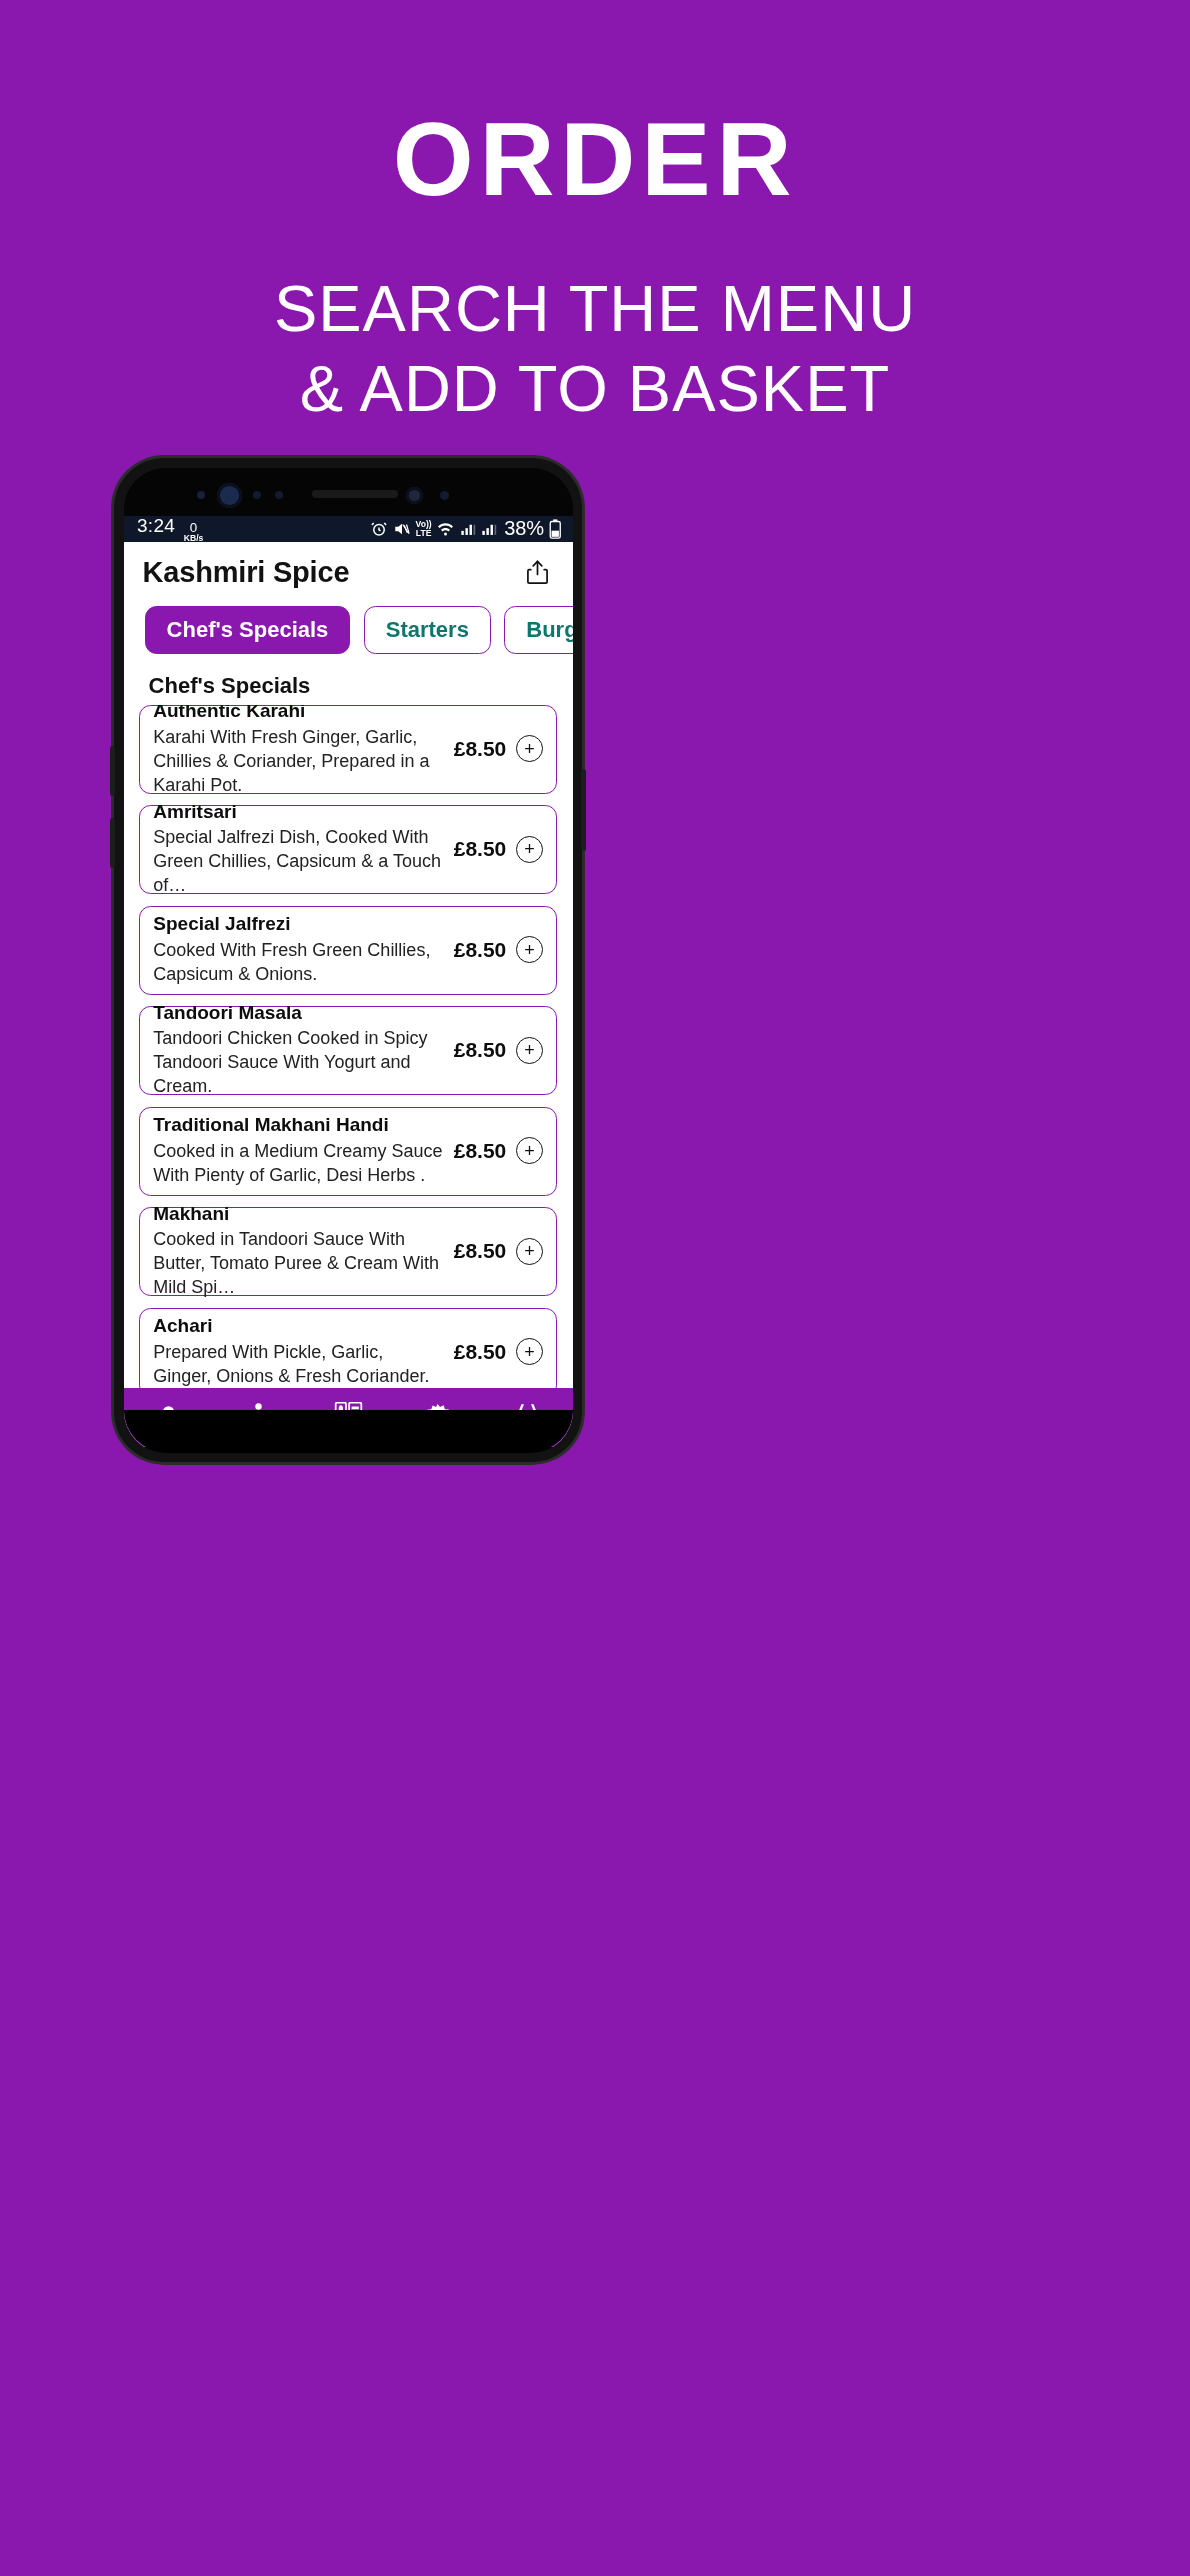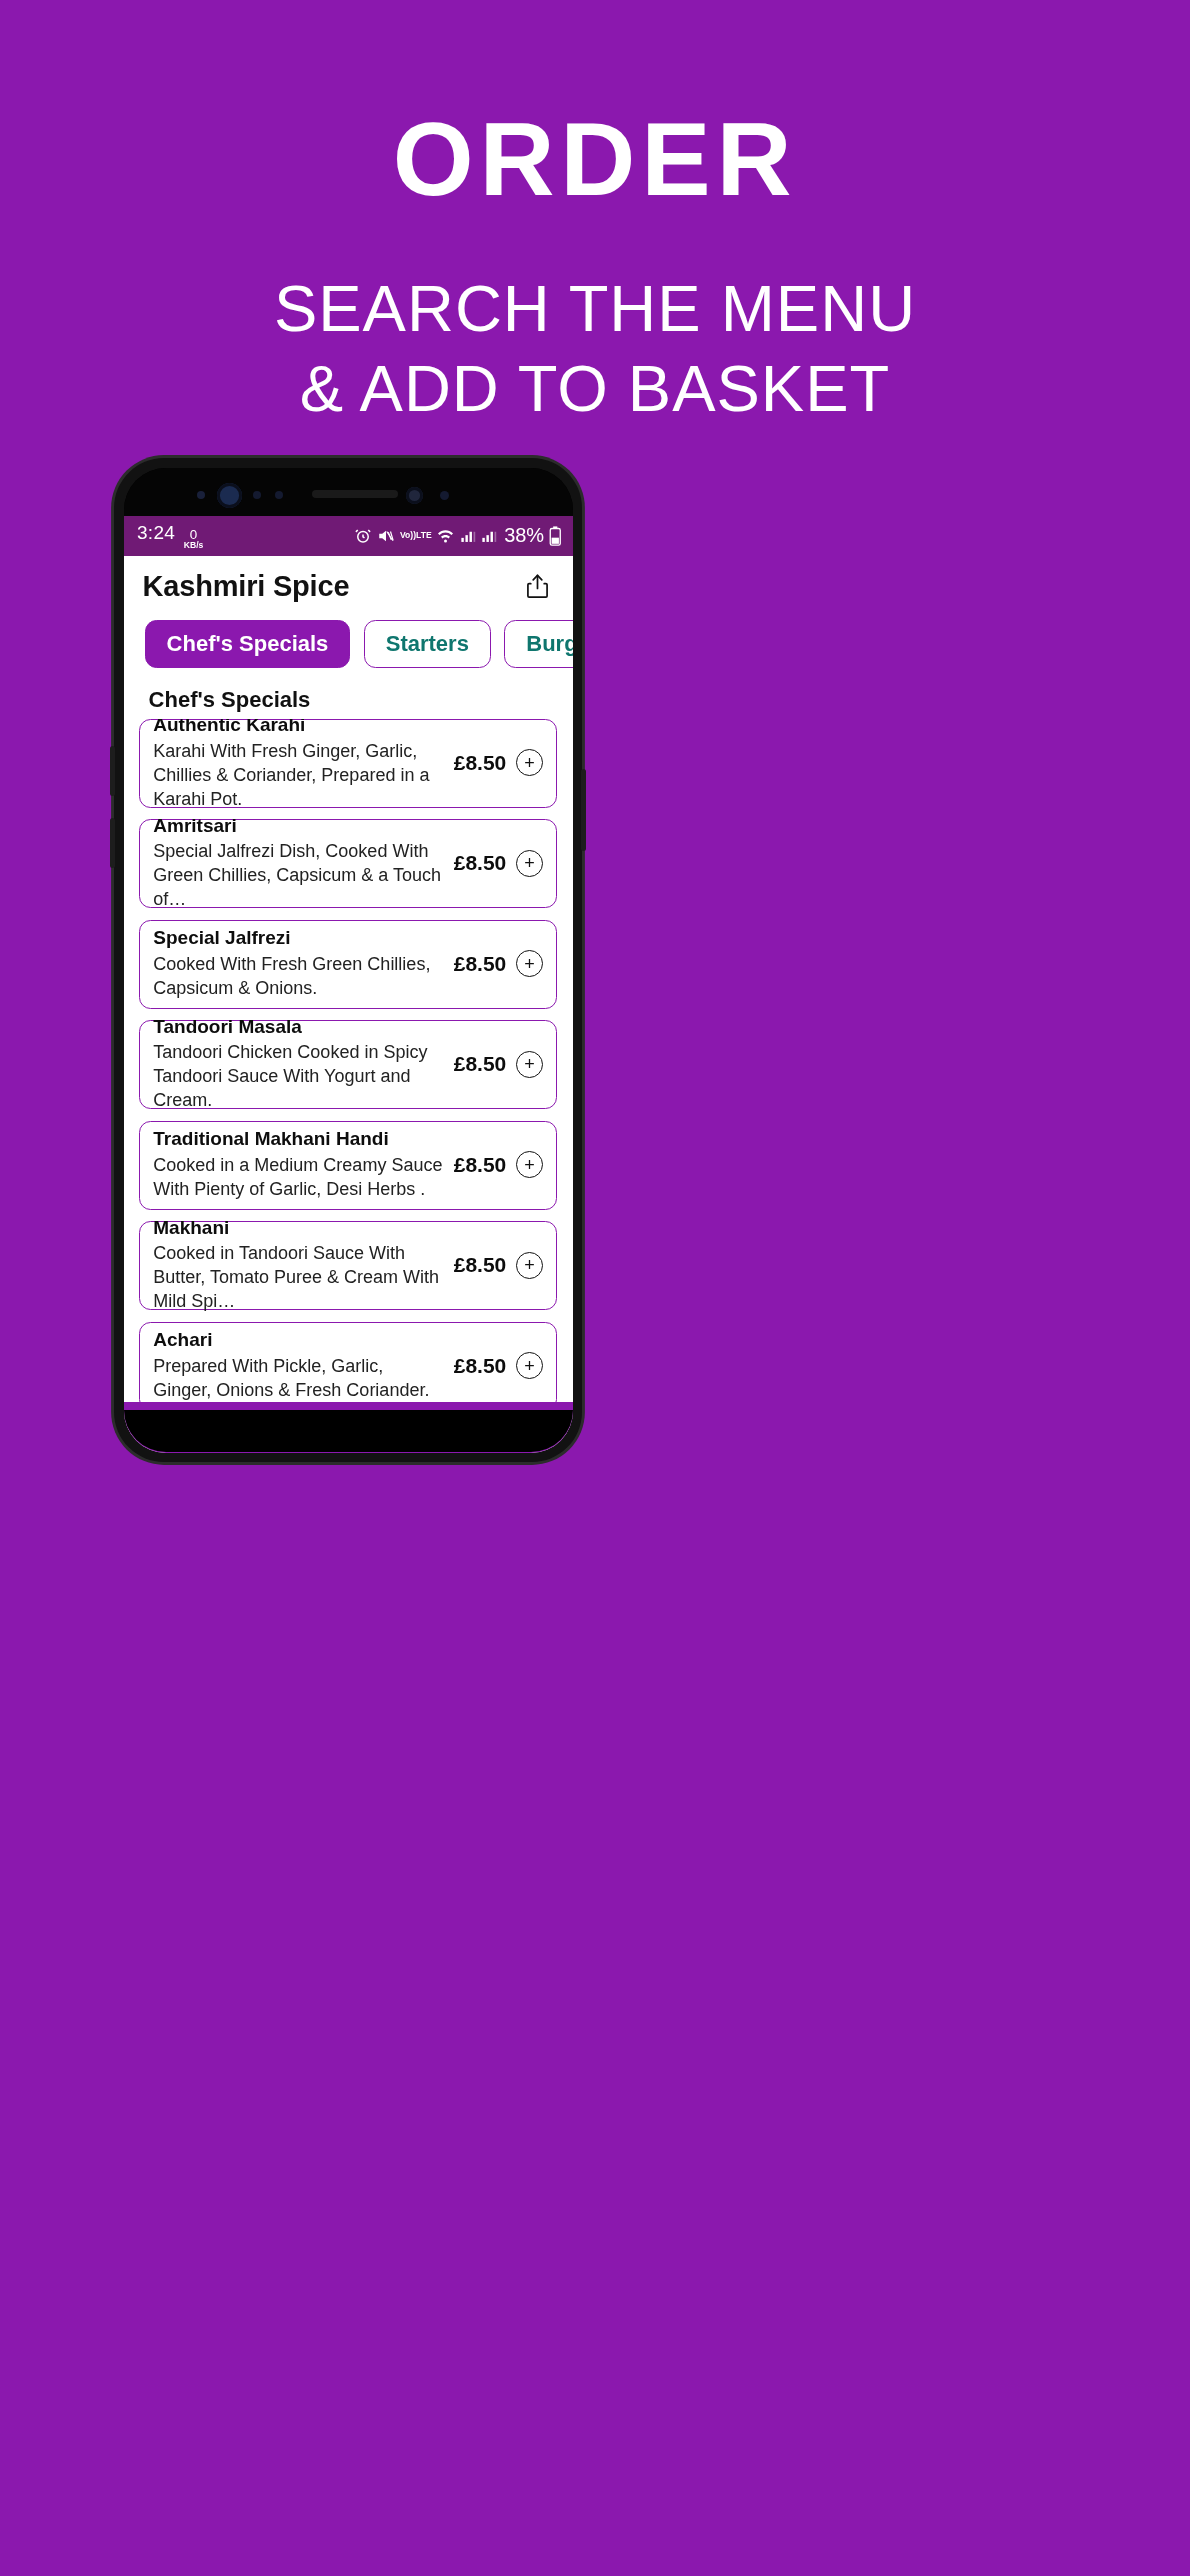--- a/index.html
+++ b/index.html
@@ -83,37 +83,37 @@
   .cam-d { left: 151px; top: 23px; width: 8.6px; height: 8.6px; background: #141a30; }
   .speaker {
     position: absolute; left: 188px; top: 22px; width: 86px; height: 8.6px;
     background: #1a1a1a; border-radius: 4.8px;
   }
   .cam-e { left: 282px; top: 19px; width: 17px; height: 17px; background: #20263c; box-shadow: inset 0 0 0 2.9px #0b0f1c; }
   .cam-f { left: 316px; top: 23px; width: 9.6px; height: 9.6px; background: #141a30; }
 
   
   .statusbar {
-    height: 40px;
-    background: #701a75;
+    height: 26px;
+    background: #0f172a;
     display: flex;
     align-items: center;
     justify-content: space-between;
     padding: 0 11.5px 0 13.4px;
     color: #ffffff;
   }
   .sb-left { display: flex; align-items: baseline; gap: 8.6px; }
   .sb-time { font-size: 19px; letter-spacing: 0.3px; }
   .sb-net { display: flex; flex-direction: column; align-items: center; line-height: 1; }
   .sb-net-num { font-size: 13.4px; }
   .sb-net-unit { font-size: 8.6px; font-weight: bold; }
 
   .sb-right { display: flex; align-items: center; gap: 4.8px; }
   .sb-ico { display: block; }
-  .sb-volte { display: flex; flex-direction: row; align-items: center; line-height: 1.0; font-size: 8.6px; font-weight: bold; }
+  .sb-volte { display: flex; flex-direction: column; align-items: center; line-height: 1.0; font-size: 8.6px; font-weight: bold; }
   .sb-batt-txt { font-size: 20px; margin-left: 1.9px; letter-spacing: -0.2px; }
 
   
   .app {
     height: 905px;
     background: #ffffff;
     display: flex;
     flex-direction: column;
     justify-content: center;
   }

